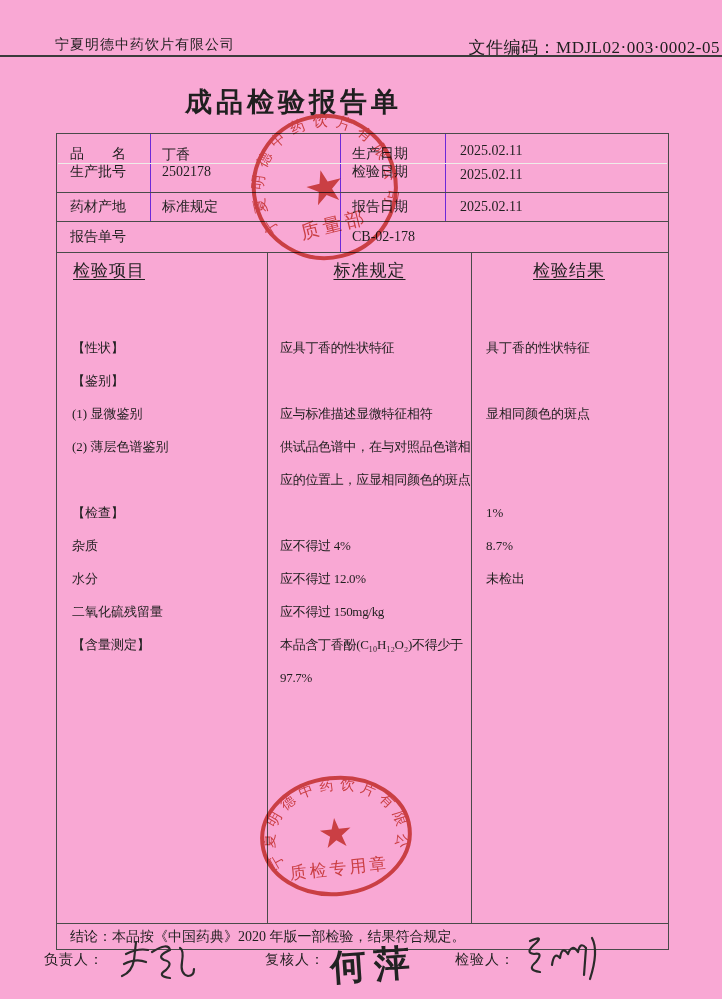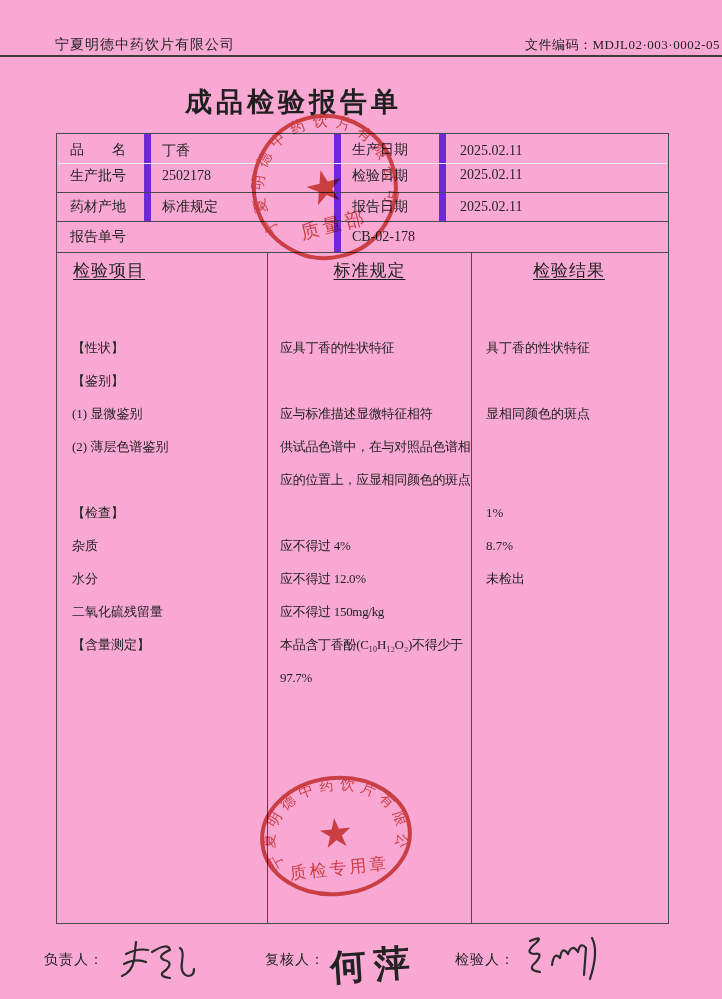--- a/index.html
+++ b/index.html
@@ -2,35 +2,35 @@
 <html><head>
 <meta charset="utf-8">
 <style>
   html,body{margin:0;padding:0;background:#ffffff;}
   .page{
     position:relative;width:722px;height:999px;background:#f9a8d4;overflow:hidden;
     font-family:"Liberation Serif","DejaVu Serif",serif;color:#1f1f1f;
   }
   
   .hdr-company{position:absolute;left:55px;top:36px;font-size:14px;letter-spacing:1px;}
-  .hdr-code{position:absolute;right:2px;top:36px;font-size:13px;letter-spacing:0.5px;}
+  .hdr-code{position:absolute;right:2px;top:36px;font-size:17px;letter-spacing:0.5px;}
   .hdr-rule{position:absolute;left:0;top:55px;width:722px;border-top:2px solid #3b3b3b;}
   
   .title{position:absolute;left:0;top:84px;width:587px;text-align:center;
     font-family:"Liberation Sans","DejaVu Sans",sans-serif;font-weight:700;
     font-size:27px;letter-spacing:4px;}
   
   .info-table{position:absolute;left:56px;top:133px;width:611px;border:1px solid #4a4a4a;background:transparent;}
   .it-row{display:grid;}
   .it-r1{grid-template-columns:94px 190px 105px 220px;height:58px;}
   .it-r2{grid-template-columns:94px 190px 105px 220px;height:28px;border-top:1px solid #4a4a4a;}
   .it-r3{grid-template-columns:284px 325px;height:30px;border-top:1px solid #4a4a4a;}
   .it-cell{display:flex;flex-direction:column;justify-content:space-evenly;font-size:14px;white-space:nowrap;}
   .it-r2 .it-cell,.it-r3 .it-cell{justify-content:center;}
-  .it-cell.bline{border-right:7px solid #6d28d9;}
+  .it-cell.bline{border-right:1px solid #6d28d9;justify-content:center;}
   .p13{padding-left:13px;} .p11{padding-left:11px;} .p14{padding-left:14px;}
   .it-split{position:absolute;left:1px;right:1px;top:29px;border-top:1px solid #efece9;}
   
   .main-table{position:absolute;left:56px;top:252px;width:611px;border:1px solid #4a4a4a;font-size:13px;}
   .mt-head{display:grid;grid-template-columns:211px 204px 194px;height:34px;}
   .mt-hcell{display:flex;align-items:center;}
   .mt-hcell span{text-decoration:underline;text-underline-offset:3px;letter-spacing:1px;font-size:17px;}
   .mt-hcell.h1{padding-left:16px;}
   .mt-hcell.h2,.mt-hcell.h3{justify-content:center;}
   .mt-body{display:grid;grid-template-columns:211px 204px 194px;height:636px;}
@@ -150,20 +150,23 @@
         <div class="ln"></div>
         <div class="ln">显相同颜色的斑点</div>
         <div class="ln"></div>
         <div class="ln"></div>
         <div class="ln">1%</div>
         <div class="ln">8.7%</div>
         <div class="ln">未检出</div>
         <div class="ln"></div>
       </div>
     </div>
+    <div class="mt-conclusion">
+      <span>结论：本品按《中国药典》2020 年版一部检验，结果符合规定。</span>
+    </div>
   </div>
 
   <svg class="stamp" style="left:240px;top:108px;" width="170" height="160" viewBox="0 0 170 160">
     <g transform="rotate(-14 85 80)" fill="#c53b2a" stroke="none">
       <circle cx="85" cy="79" r="71" fill="none" stroke="#c53b2a" stroke-width="4"></circle>
       <path id="arcTop" d="M 34 115 A 62 62 0 1 1 136 115" fill="none" stroke="none"></path>
       <text font-size="15" letter-spacing="7">
         <textPath href="#arcTop" startOffset="6">宁夏明德中药饮片有限公司</textPath>
       </text>
       <text x="85" y="95" font-size="46" text-anchor="middle">★</text>

